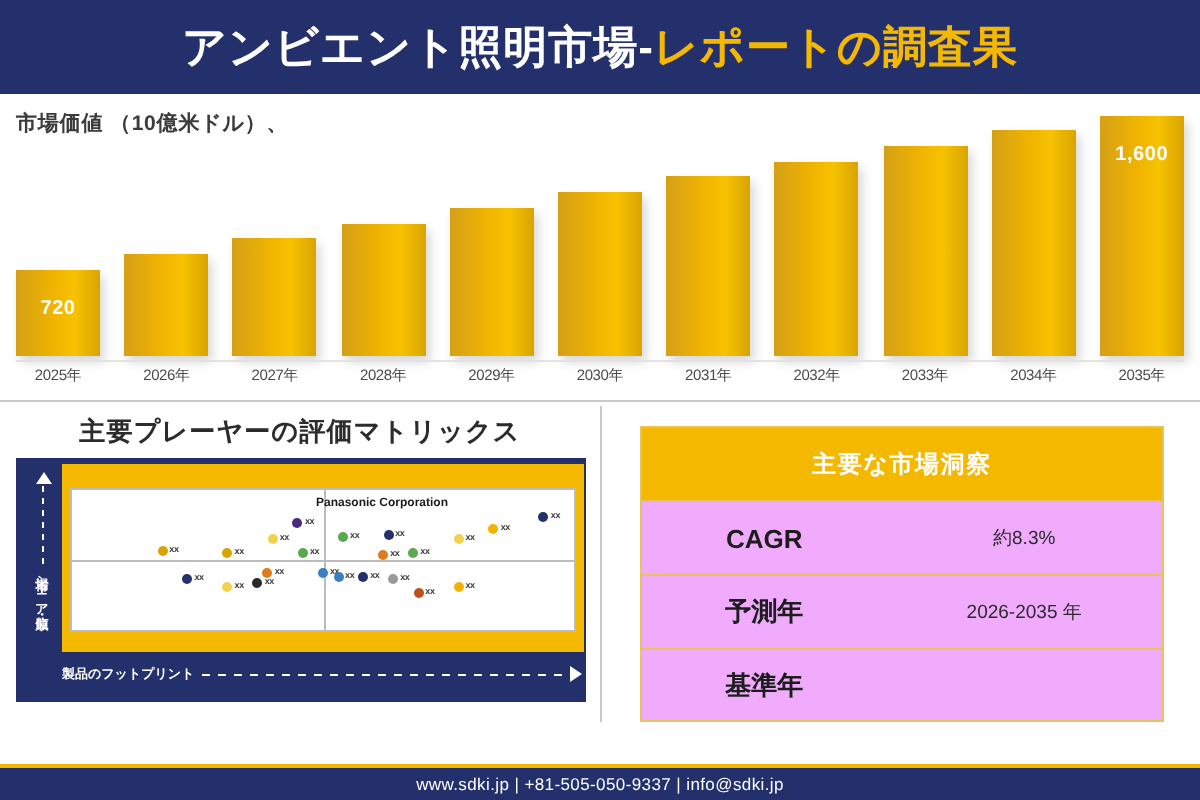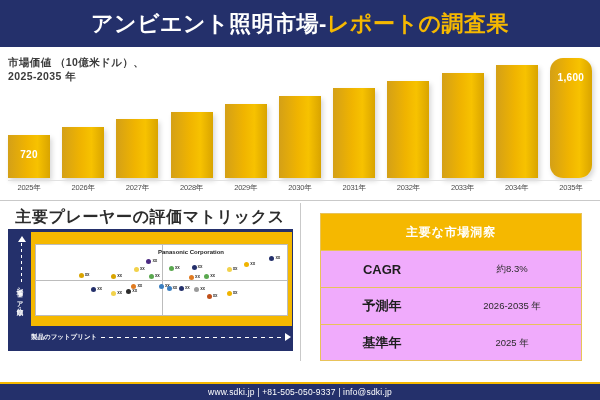--- a/index.html
+++ b/index.html
@@ -84,21 +84,21 @@
     position: absolute; left: 300px; top: 2px;
     width: 1px; height: 158px; background: #c9c9c9;
   }
 
   
   .matrix-panel {
     position: absolute; left: 0; top: 0; width: 300px; height: 182px;
   }
   .matrix-title {
     position: absolute; left: 0; right: 0; top: 6px;
-    text-align: center; font-size: 16px; font-weight: bold;
+    text-align: center; font-size: 13px; font-weight: bold;
     color: #2c2c2c; letter-spacing: 0.6px;
   }
   .matrix-box {
     position: absolute; left: 8px; top: 28px;
     width: 285px; height: 122px;
     background: #24306b;
     border: 1px solid #24306b;
   }
   .matrix-inner {
     position: absolute; left: 22px; top: 2px;
@@ -234,21 +234,20 @@
 
   <div class="header">
     <div class="header-title">
       <span>アンビエント照明市場-</span><span class="accent">レポートの調査果</span>
     </div>
   </div>
 
   <div class="chart-panel">
     <div class="chart-title">
       <div>市場価値 （10億米ドル）、</div>
-      <div>2025-2035 年</div>
     </div>
     <div class="bars" id="bars">
         <div class="bar-col">
           <div class="bar" style="height: 43px;">
             <div class="bar-value">720</div>
           </div>
         </div>
         <div class="bar-col">
           <div class="bar" style="height: 51px;"></div>
         </div>
@@ -270,21 +269,21 @@
         <div class="bar-col">
           <div class="bar" style="height: 97px;"></div>
         </div>
         <div class="bar-col">
           <div class="bar" style="height: 105px;"></div>
         </div>
         <div class="bar-col">
           <div class="bar" style="height: 113px;"></div>
         </div>
         <div class="bar-col">
-          <div class="bar" style="height: 120px; border-radius: 13px;">
+          <div class="bar" style="height: 120px;">
             <div class="bar-value">1,600</div>
           </div>
         </div>
       </div>
     <div class="axis-labels" id="axis-labels">
         <div class="axis-label">2025年</div>
         <div class="axis-label">2026年</div>
         <div class="axis-label">2027年</div>
         <div class="axis-label">2028年</div>
         <div class="axis-label">2029年</div>
@@ -384,21 +383,20 @@
             <div class="insights-row">
               <div class="insights-key">CAGR</div>
               <div class="insights-val">約8.3%</div>
             </div>
             <div class="insights-row">
               <div class="insights-key">予測年</div>
               <div class="insights-val">2026-2035 年</div>
             </div>
             <div class="insights-row">
               <div class="insights-key">基準年</div>
-              <div class="insights-val">2025 年</div>
             </div>
           </div>
       </div>
     </div>
   </div>
 
   <div class="footer">
     <div class="footer-text">www.sdki.jp | +81-505-050-9337 | info@sdki.jp</div>
   </div>
 

